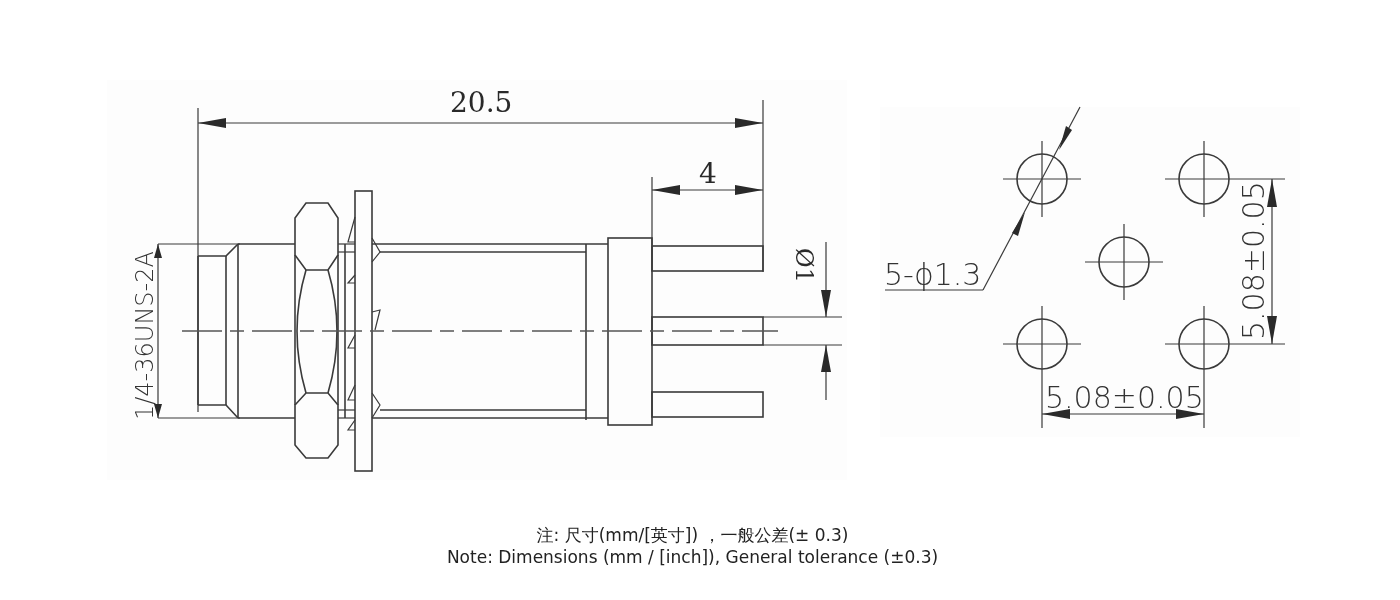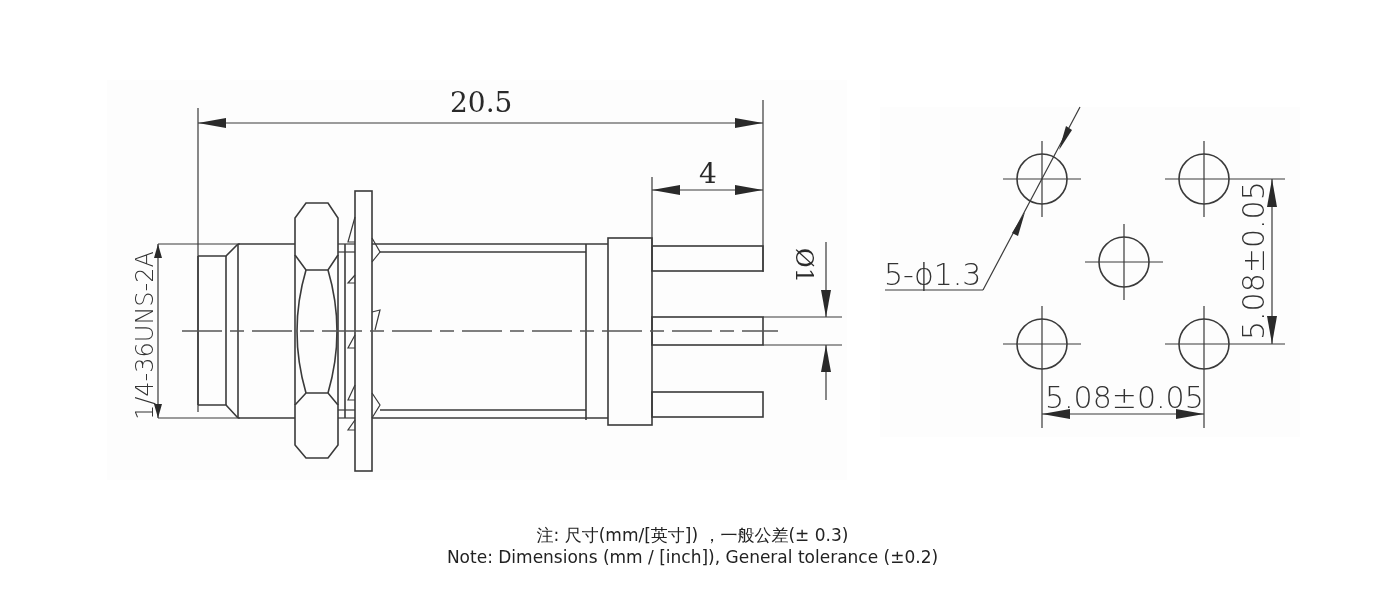--- a/index.html
+++ b/index.html
@@ -163,13 +163,13 @@
     <g>
       <line class="ln-thin" x1="1042" y1="414" x2="1204" y2="414"></line>
       <polygon class="arrow" points="1042,414 1070,409 1070,419"></polygon>
       <polygon class="arrow" points="1204,414 1176,409 1176,419"></polygon>
       <text class="dimtxt2" x="1045" y="408">5.08±0.05</text>
     </g>
   </g>
 </svg>
 
 <div class="note note1">注: 尺寸(mm/[英寸]) ，一般公差(± 0.3)</div>
-<div class="note note2">Note: Dimensions (mm / [inch]), General tolerance (±0.2)</div>
+<div class="note note2">Note: Dimensions (mm / [inch]), General tolerance (±0.3)</div>
 
 </body></html>

